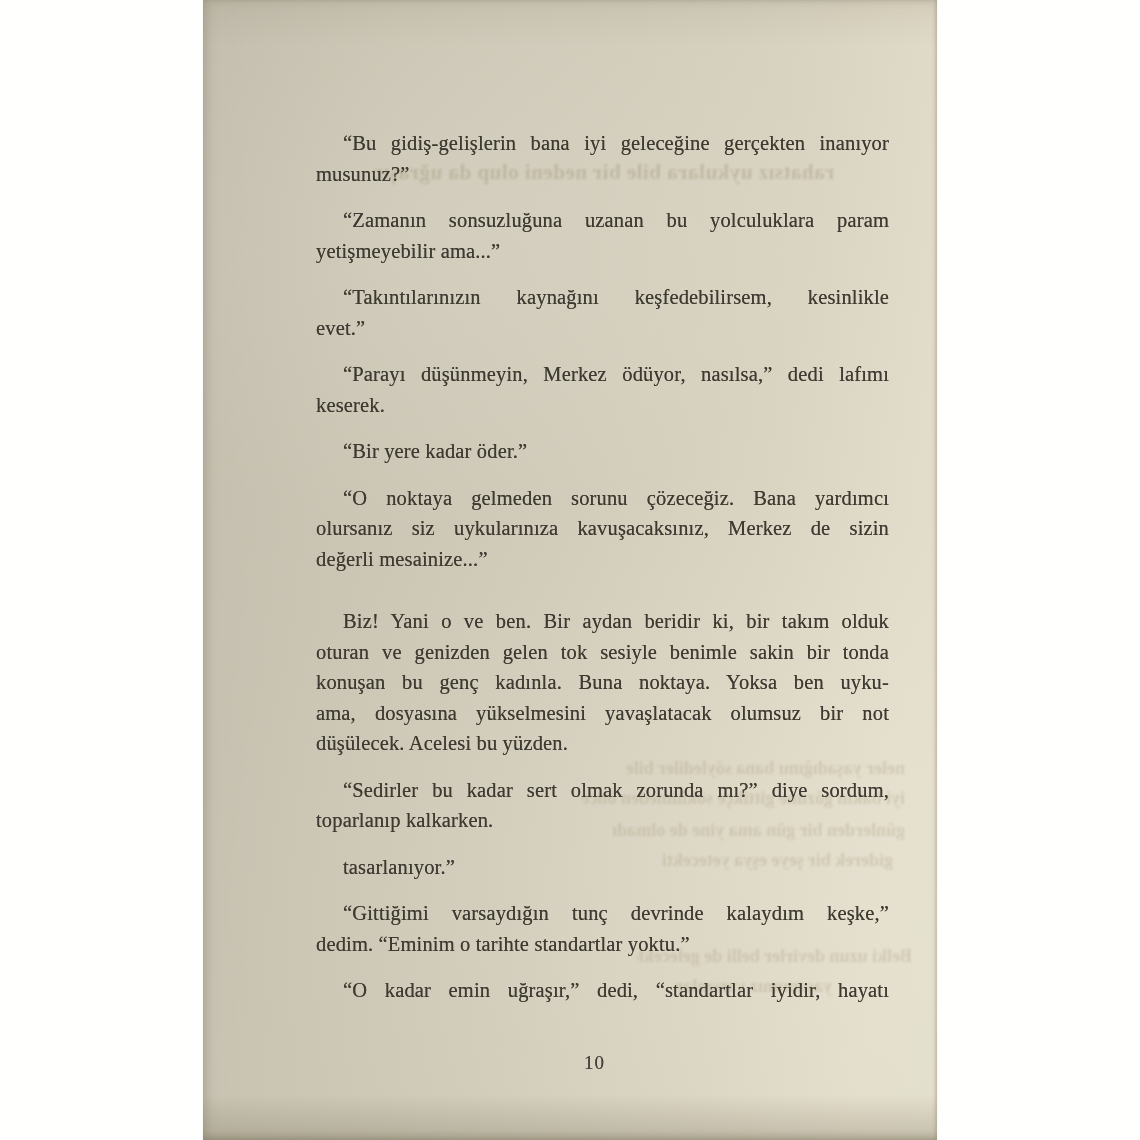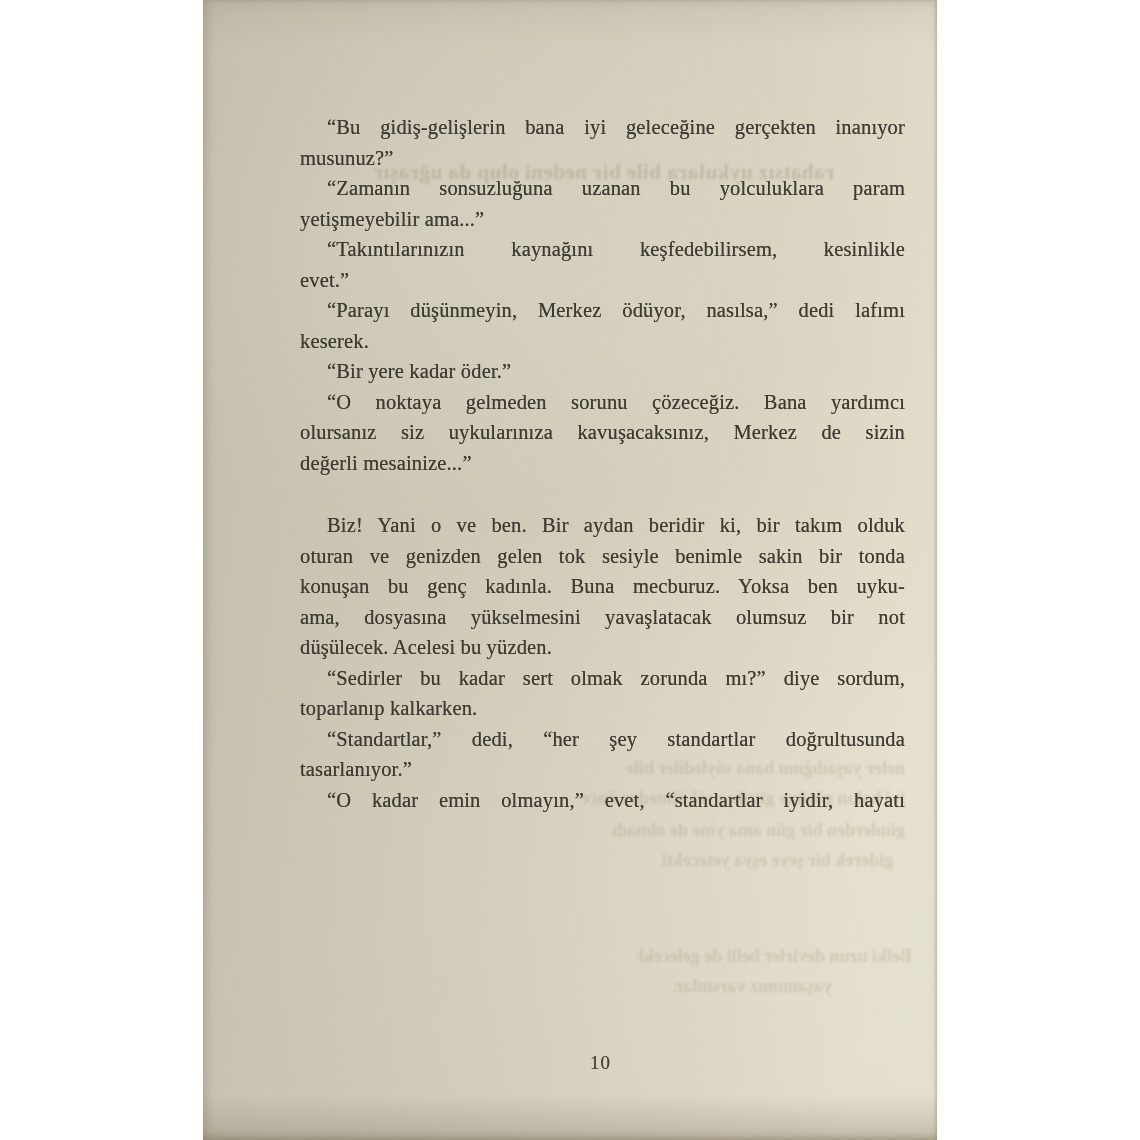--- a/index.html
+++ b/index.html
@@ -37,21 +37,21 @@
     position: absolute;
     left: 97px;
     top: 112px;
     width: 605px;
     color: #3e3a31;
     font-size: 20.5px;
     line-height: 30.5px;
     letter-spacing: 0.15px;
     text-shadow: 0 0 0.5px rgba(62,58,49,0.75);
   }
-  .para { margin: 0; }
+  .para { margin: 16px; }
   .para.gap { margin-top: 32px; }
   .line {
     text-align: justify;
     text-align-last: justify;
     white-space: normal;
   }
   .line.last { text-align-last: left; }
   .para .line:first-child { text-indent: 27px; }
   
   .ghost-header {
@@ -85,21 +85,21 @@
   }
   .ghost-line:nth-child(1) { left: 372px; top: 758px; width: 330px; }
   .ghost-line:nth-child(2) { left: 352px; top: 788px; width: 350px; }
   .ghost-line:nth-child(3) { left: 362px; top: 820px; width: 340px; }
   .ghost-line:nth-child(4) { left: 372px; top: 850px; width: 318px; }
   .ghost-line:nth-child(5) { left: 434px; top: 946px; width: 275px; }
   .ghost-line:nth-child(6) { left: 393px; top: 976px; width: 236px; }
   
   .page-number {
     position: absolute;
-    left: 95px;
+    left: 89px;
     top: 1052px;
     width: 605px;
     text-align: center;
     font-size: 19px;
     color: #45413a;
     letter-spacing: 1px;
     text-shadow: 0 0 0.5px rgba(62,58,49,0.7);
   }
   
   .grain {
@@ -147,31 +147,34 @@
           <div class="line last">“Bir yere kadar öder.”</div>
         </div>
         <div class="para">
           <div class="line">“O noktaya gelmeden sorunu çözeceğiz. Bana yardımcı</div>
           <div class="line">olursanız siz uykularınıza kavuşacaksınız, Merkez de sizin</div>
           <div class="line last">değerli mesainize...”</div>
         </div>
         <div class="para gap">
           <div class="line">Biz! Yani o ve ben. Bir aydan beridir ki, bir takım olduk</div>
           <div class="line">oturan ve genizden gelen tok sesiyle benimle sakin bir tonda</div>
-          <div class="line">konuşan bu genç kadınla. Buna mecburuz. Yoksa ben uyku-</div>
+          <div class="line">konuşan bu genç kadınla. Buna noktaya. Yoksa ben uyku-</div>
           <div class="line">ama, dosyasına yükselmesini yavaşlatacak olumsuz bir not</div>
           <div class="line last">düşülecek. Acelesi bu yüzden.</div>
         </div>
         <div class="para">
           <div class="line">“Sedirler bu kadar sert olmak zorunda mı?” diye sordum,</div>
           <div class="line last">toparlanıp kalkarken.</div>
         </div>
         <div class="para">
-          <div class="line">“Standartlar,” dedi, “her şey standartlar doğrultusunda</div>
           <div class="line last">tasarlanıyor.”</div>
         </div>
         <div class="para">
-          <div class="line">“O kadar emin olmayın,” evet, “standartlar iyidir, hayatı</div>
+          <div class="line">“Gittiğimi varsaydığın tunç devrinde kalaydım keşke,”</div>
+          <div class="line last">dedim. “Eminim o tarihte standartlar yoktu.”</div>
+        </div>
+        <div class="para">
+          <div class="line">“O kadar emin uğraşır,” dedi, “standartlar iyidir, hayatı</div>
         </div>
       </div>
     <div class="page-number">10</div>
   </div>
 </div>
 
 </body></html>

